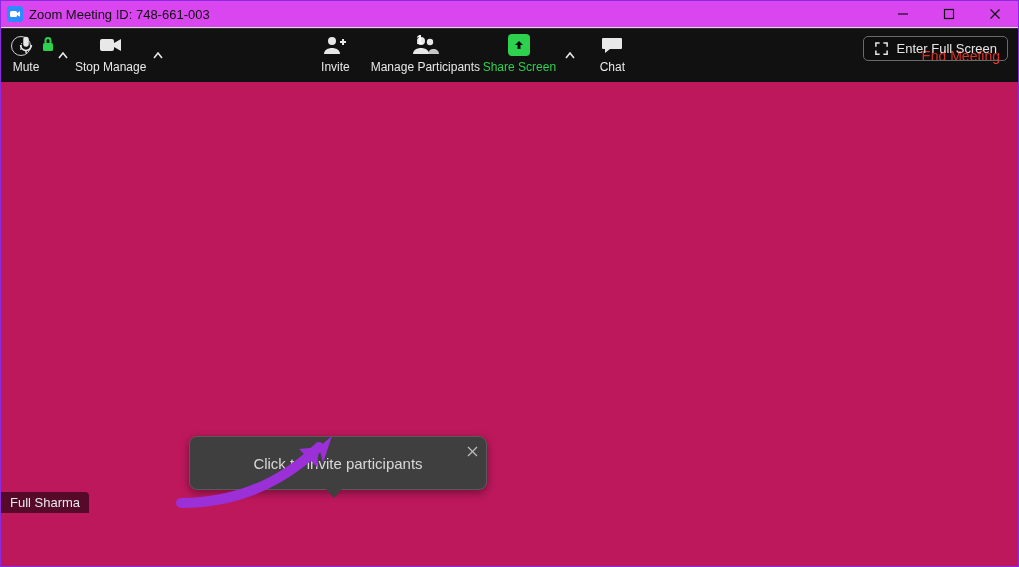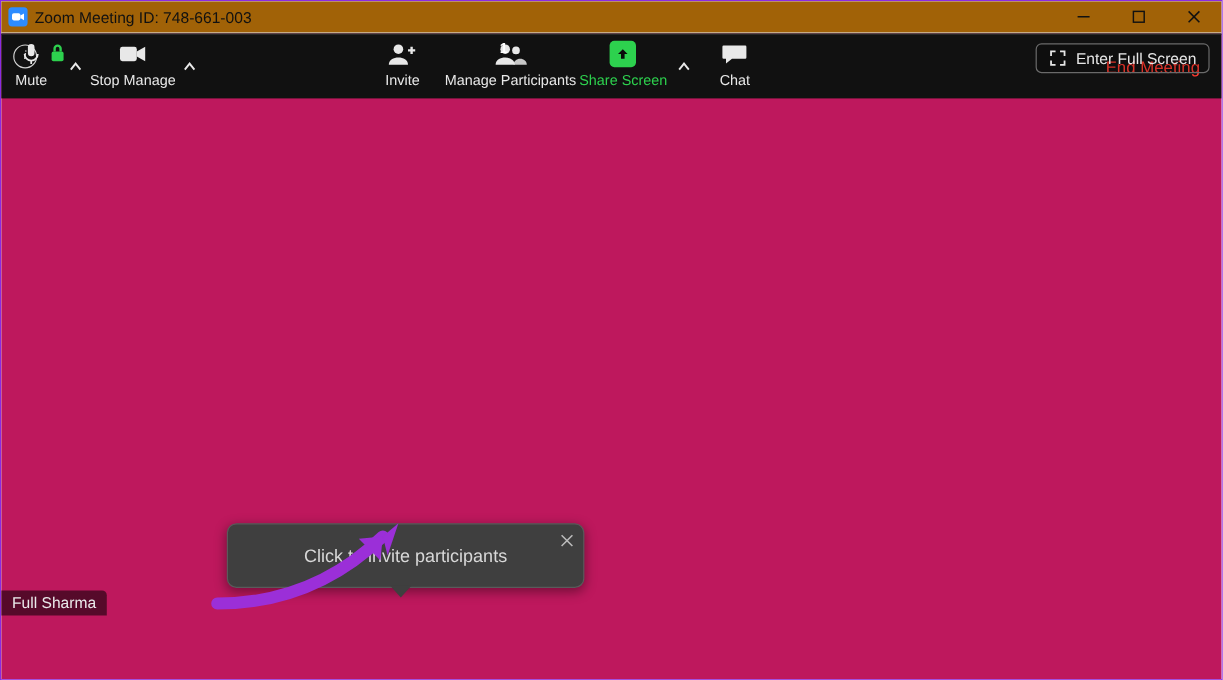--- a/index.html
+++ b/index.html
@@ -1,17 +1,17 @@
 <!DOCTYPE html>
 <html><head>
 <meta charset="utf-8">
 <style>
 html,body{margin:0;padding:0;font-family:"Segoe UI",Arial,sans-serif;background:#fff}
 .window{width:1019px;height:567px;border:1px solid #8a2be2;box-sizing:border-box;display:flex;flex-direction:column;position:relative;overflow:hidden}
-.titlebar{height:26px;background:#a16207;border-bottom:1px solid #ddd;display:flex;align-items:center;font-size:13px;color:#111;padding-left:6px}
+.titlebar{height:26px;background:#d946ef;border-bottom:1px solid #ddd;display:flex;align-items:center;font-size:13px;color:#111;padding-left:6px}
 .app-ico{width:16px;height:16px;background:#2D8CFF;border-radius:3px;display:inline-flex;align-items:center;justify-content:center;margin-right:6px}
 .app-ico svg{display:block}
 .titlecap{flex:1}
 .winbtns{display:flex}
 .winbtn{width:46px;height:26px;display:flex;align-items:center;justify-content:center;color:#111}
 .winbtn svg{display:block}
 .meeting{flex:1;background:#be185d;position:relative}
 .topbar{position:absolute;top:8px;left:10px;display:flex;align-items:center;gap:10px}
 .round-ico{width:18px;height:18px;border:1.5px solid #d0d0d0;border-radius:50%;display:flex;align-items:center;justify-content:center;color:#d0d0d0;font-size:11px;font-style:italic;font-family:Georgia,serif;line-height:1}
 .fsbtn{position:absolute;top:8px;right:10px;border:1px solid #6a6a6a;border-radius:5px;color:#e6e6e6;font-size:13px;padding:4px 10px;display:flex;align-items:center;gap:8px;background:rgba(0,0,0,.15)}

